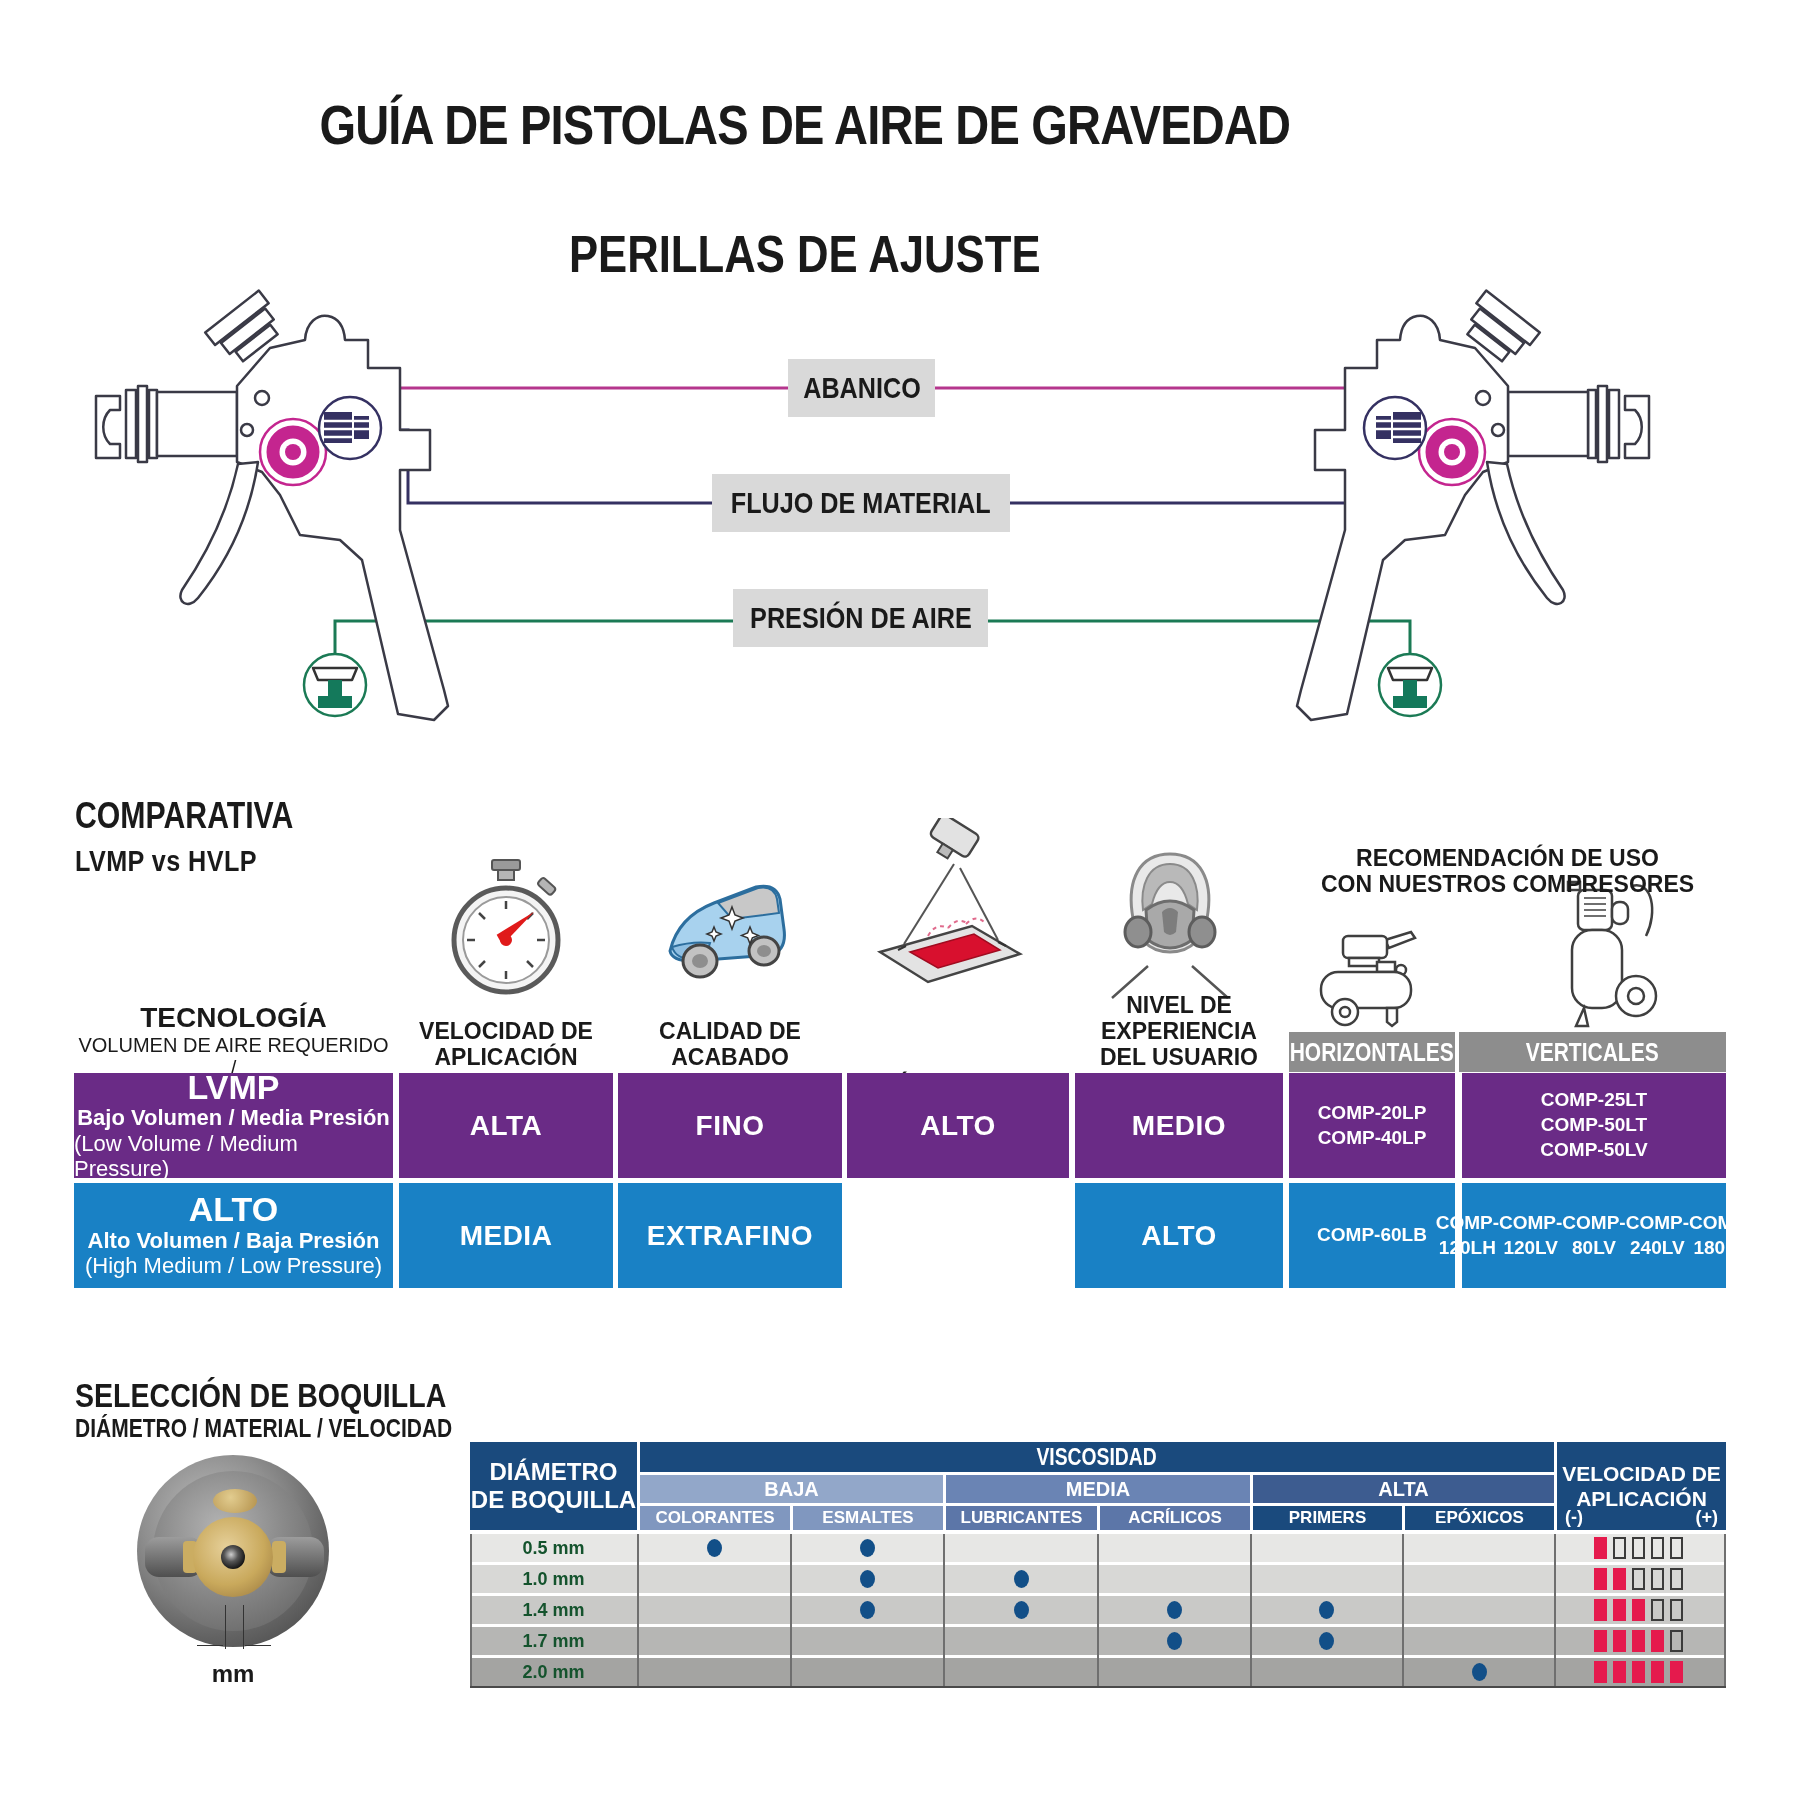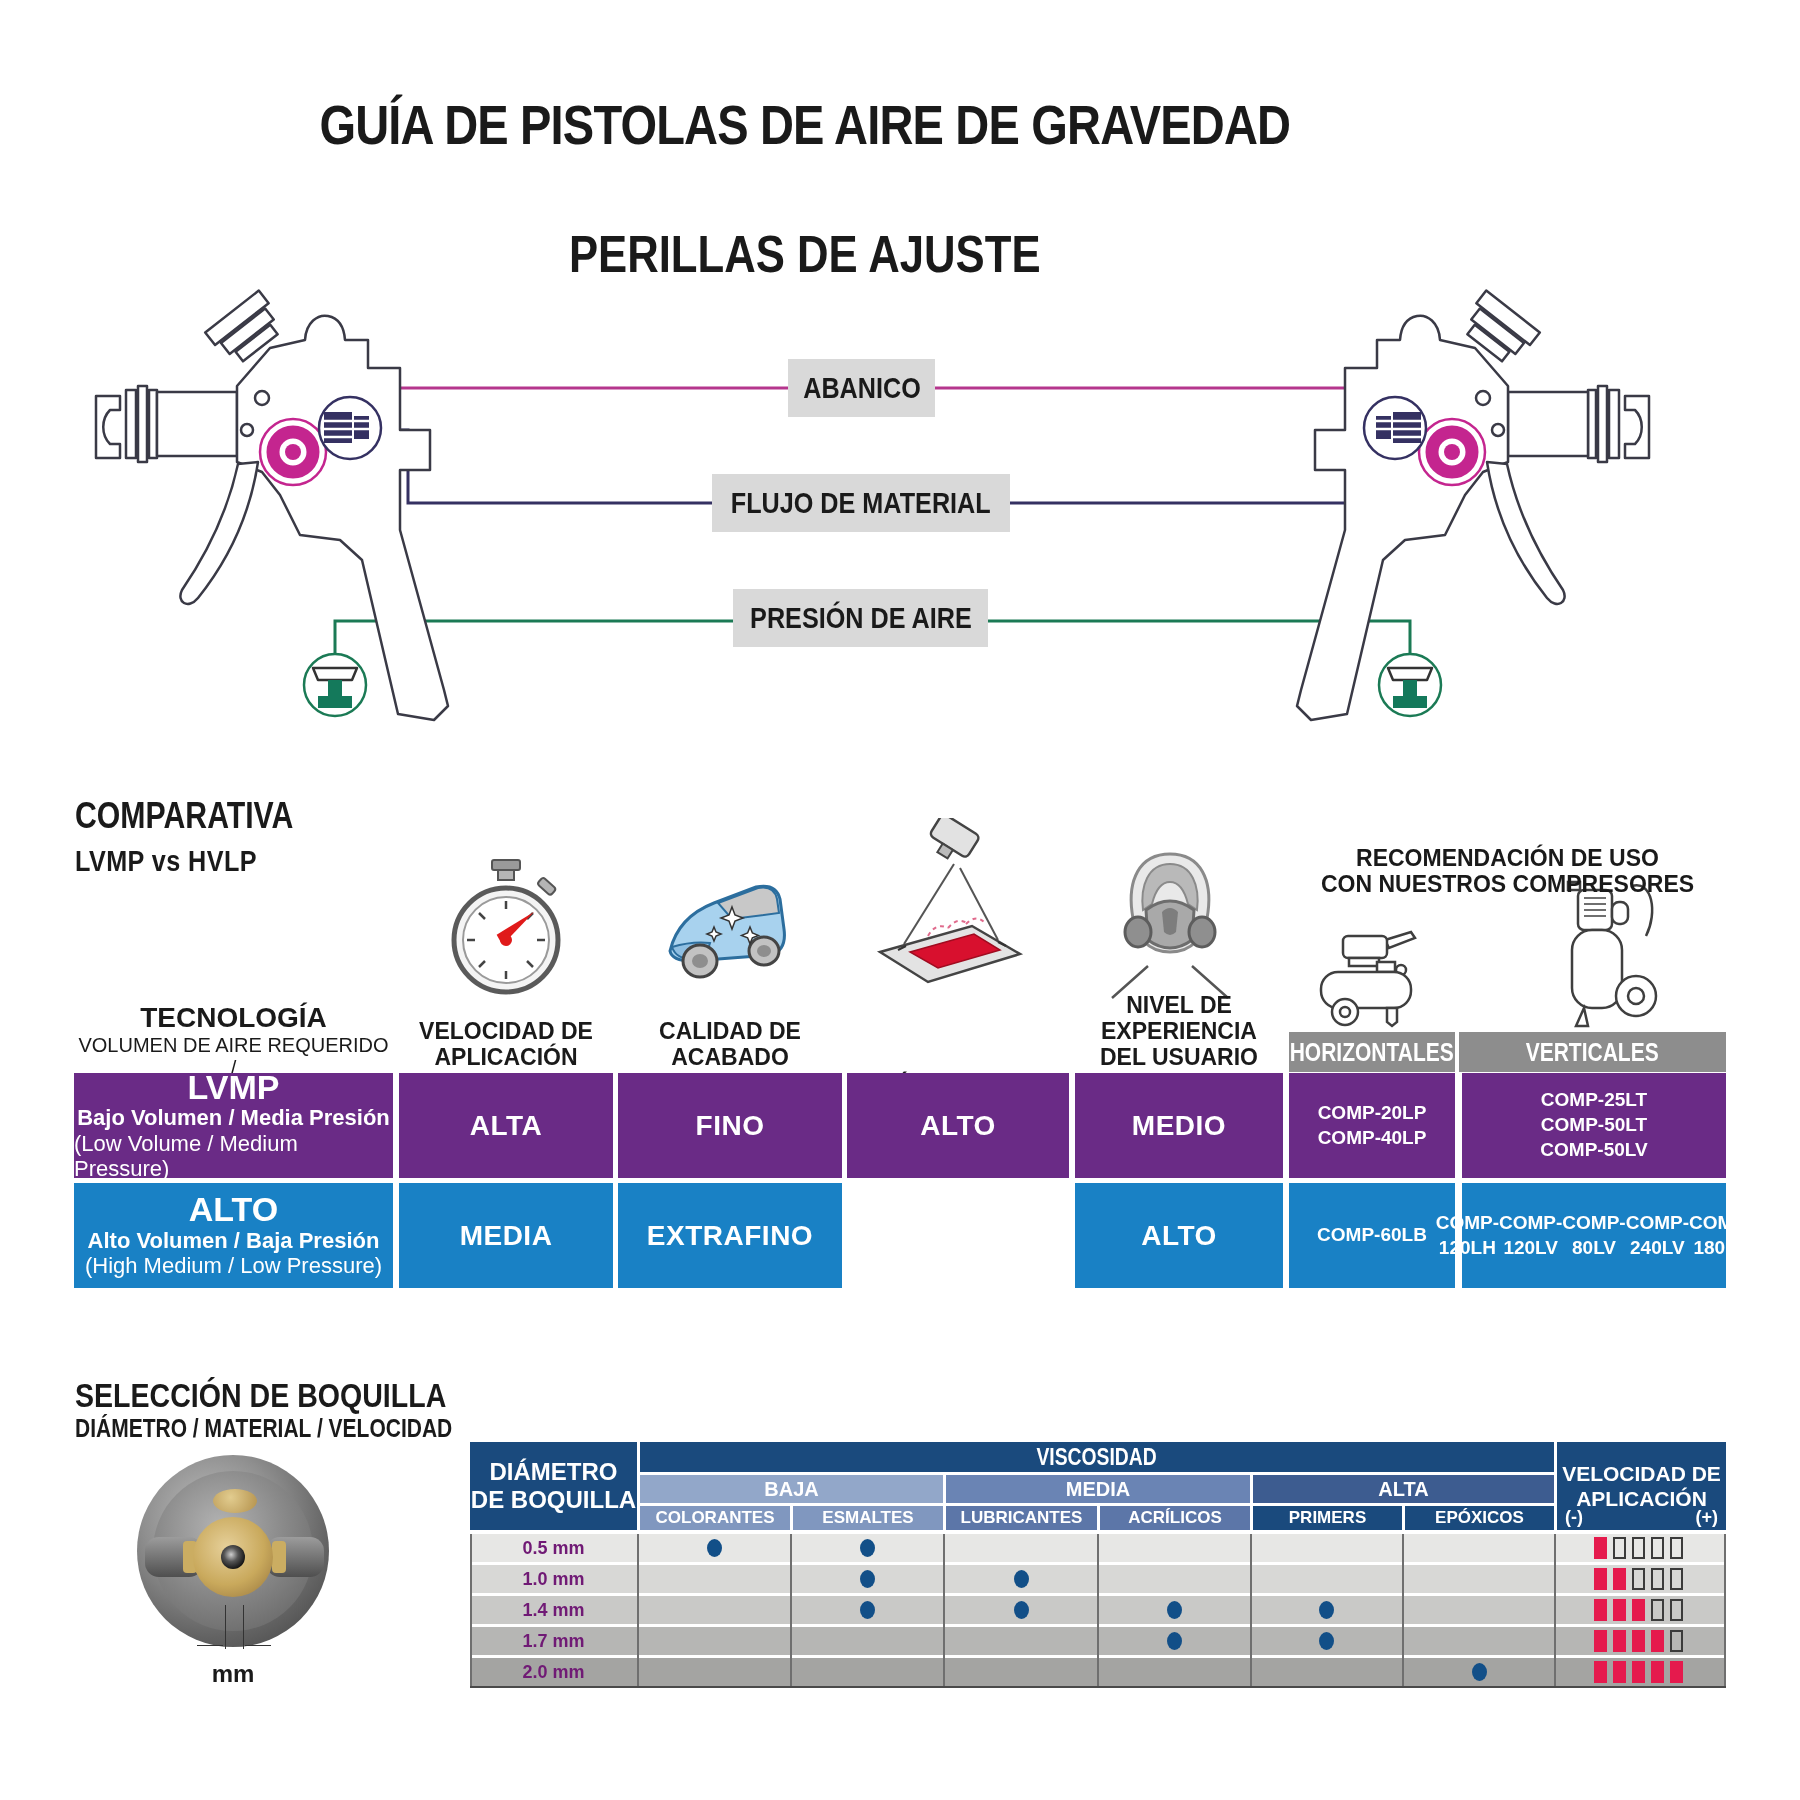--- a/index.html
+++ b/index.html
@@ -99,21 +99,21 @@
   .b-alta{left:783px;width:301px;background:#3D5C90;}
   .mat{font-size:17px;height:24px;top:64px;}
   .m0{left:170px;width:150px;background:#8097BF;}
   .m1{left:323px;width:150px;background:#8097BF;}
   .m2{left:476px;width:151px;background:#5C76A8;}
   .m3{left:630px;width:150px;background:#5C76A8;}
   .m4{left:783px;width:149px;background:#1A4A7D;}
   .m5{left:935px;width:149px;background:#1A4A7D;}
   .nrow{position:absolute;left:0;width:1256px;height:28px;}
   .nrow-label{position:absolute;left:0;top:0;width:167px;height:28px;display:flex;align-items:center;
-              justify-content:center;font-size:18px;color:#701a75;}
+              justify-content:center;font-size:18px;color:#14532d;}
   .ndot{position:absolute;top:5px;width:15px;height:18px;border-radius:50%;background:#124F88;}
   .nbar{position:absolute;top:3px;width:13px;height:22px;border:2px solid #3b3b3b;box-sizing:border-box;}
   .nbar.filled{background:#E51A4D;border-color:#E51A4D;}
   .vline{position:absolute;top:92px;height:152px;width:2px;background:#6f6f6f;}
   .hline{position:absolute;height:2px;background:#4a4a4a;left:0;width:1256px;}
 </style>
 </head>
 <body>
 
 <div class="page">

